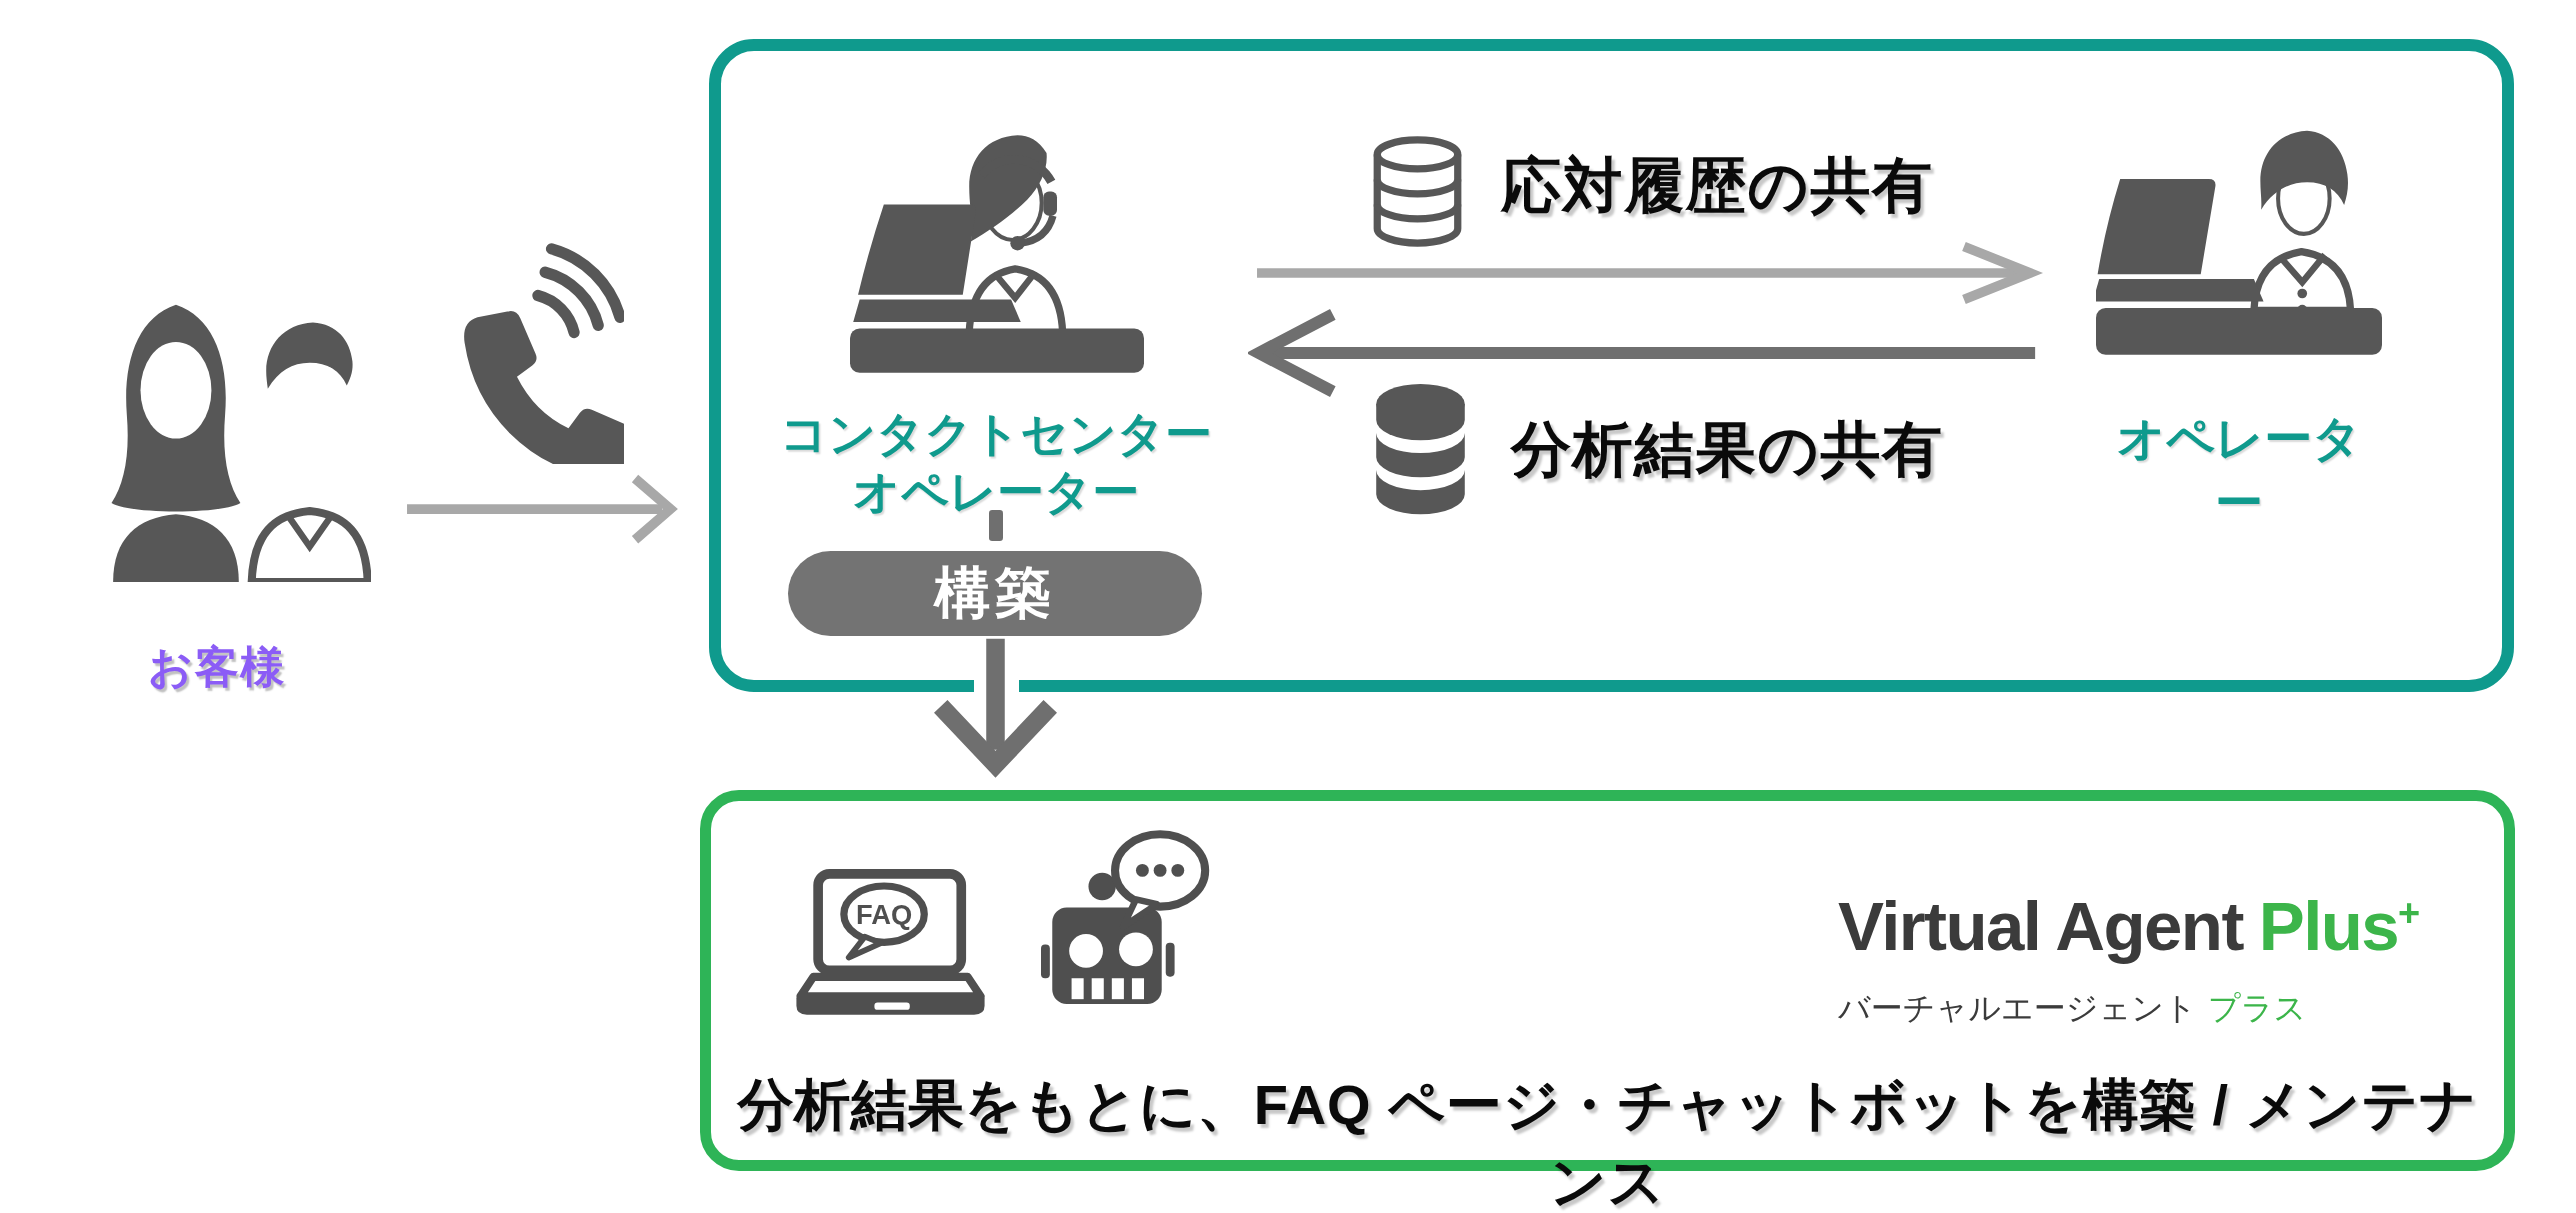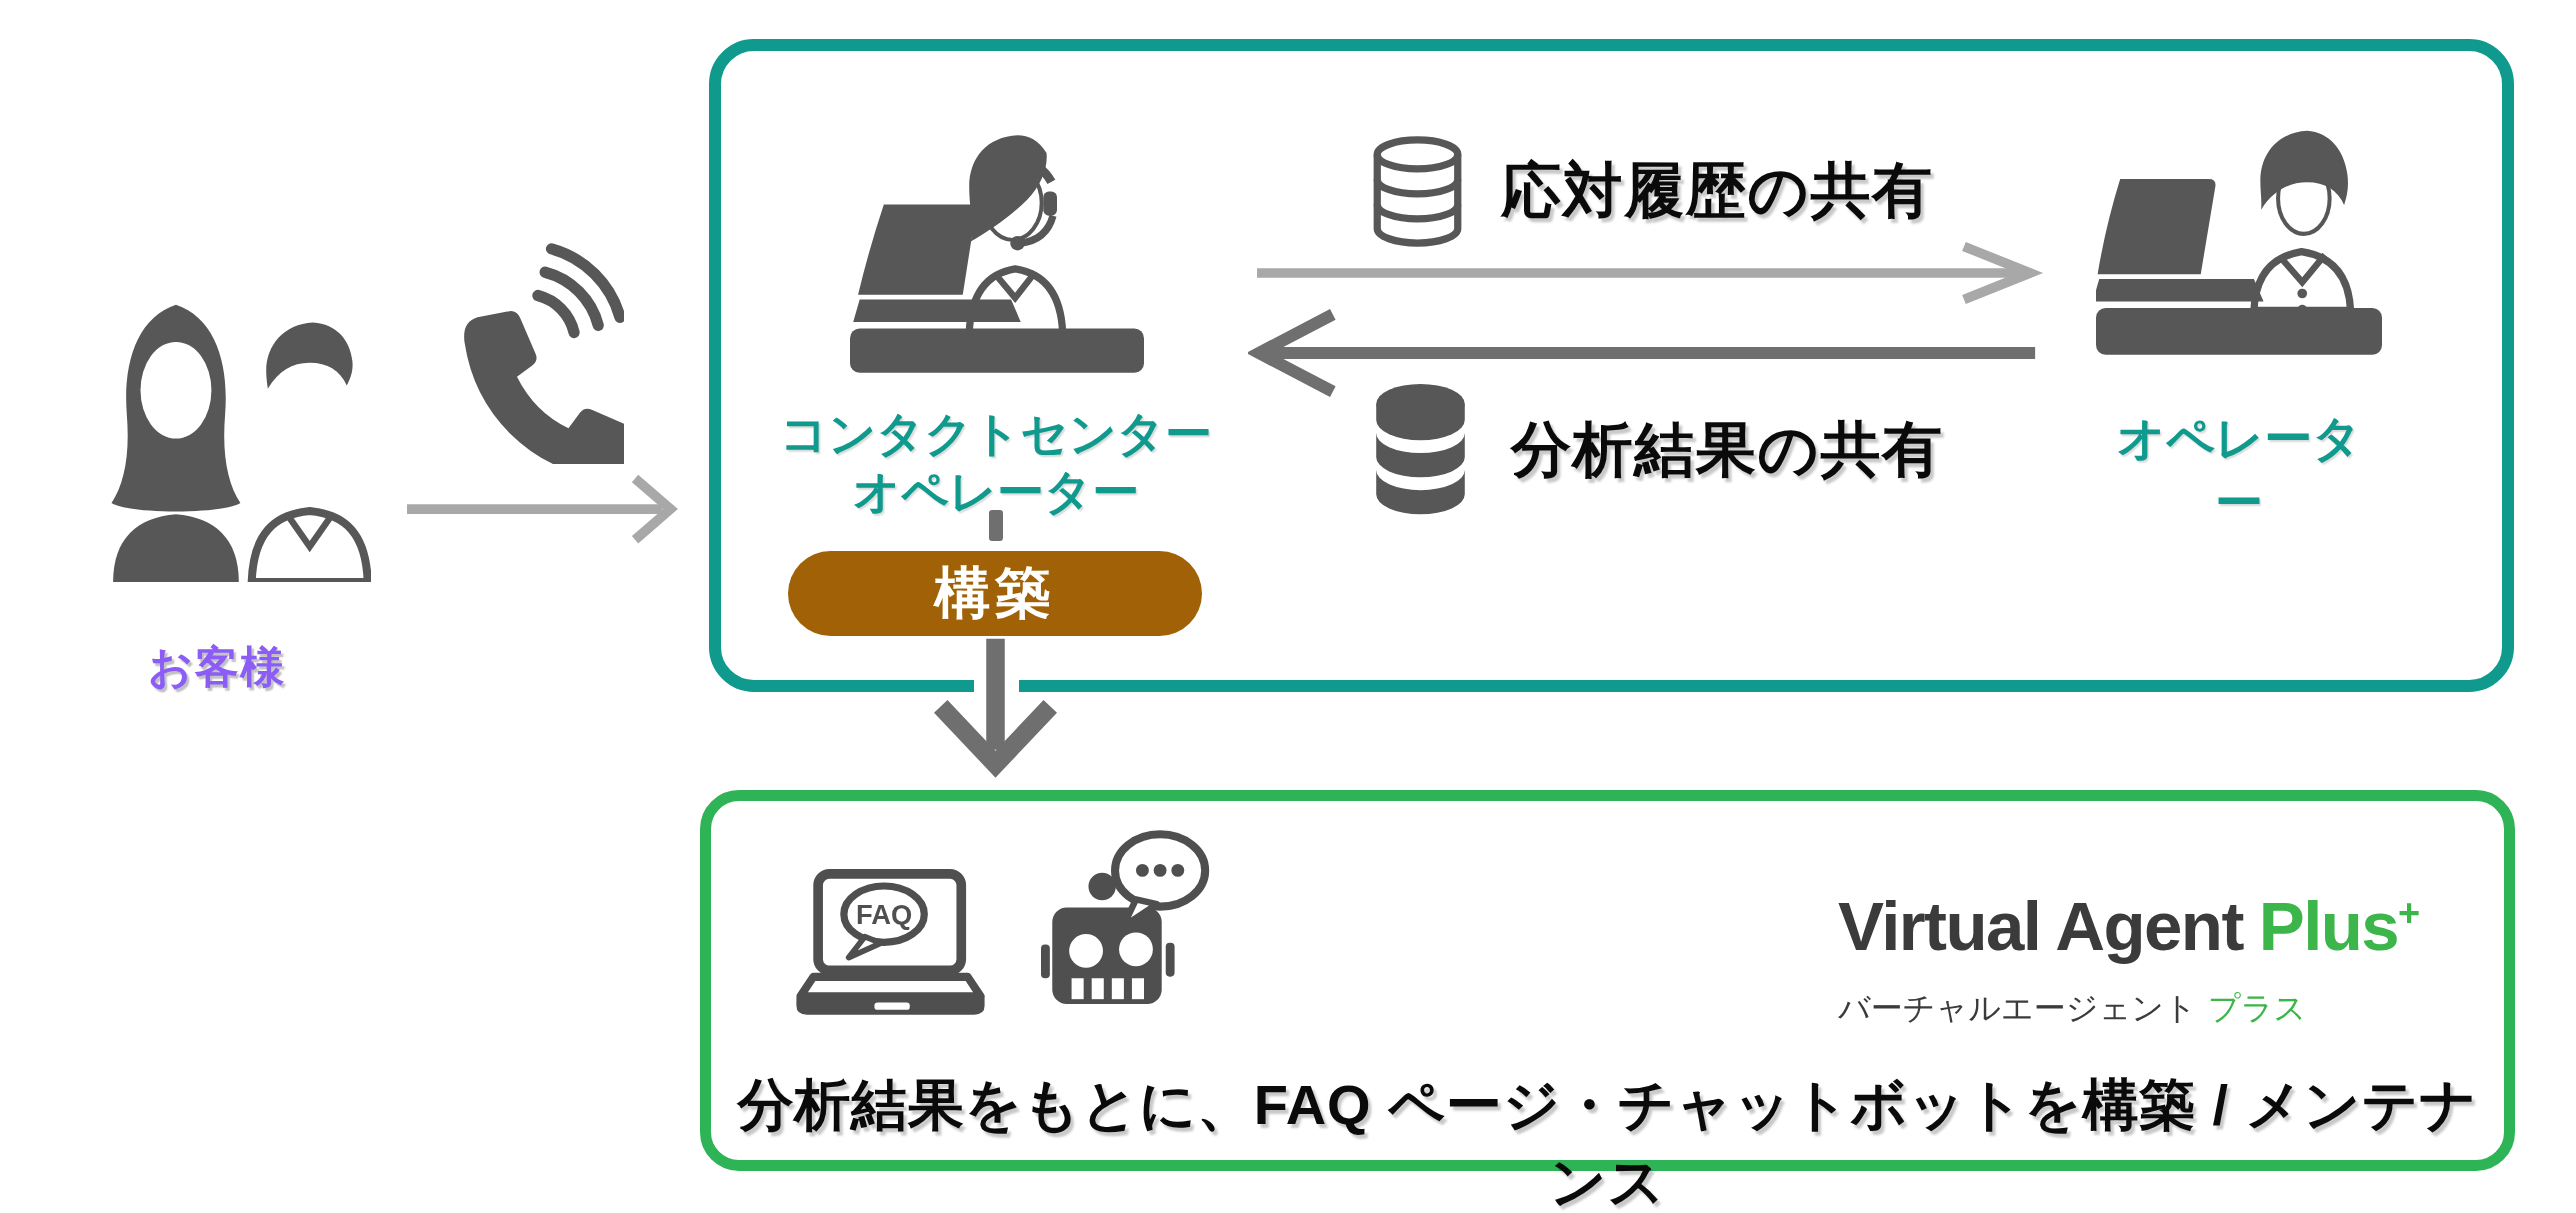--- a/index.html
+++ b/index.html
@@ -8,24 +8,24 @@
   .abs{position:absolute;}
   .svgbox{display:block;}
   
   .teal-box{left:709px;top:39px;width:1805px;height:653px;border:12px solid #0f9a8d;border-radius:45px;box-sizing:border-box;background:transparent;}
   .green-box{left:700px;top:790px;width:1815px;height:381px;border:11.3px solid #2eb457;border-radius:39px;box-sizing:border-box;background:transparent;}
   .border-gap{left:974px;top:676px;width:45px;height:19.3px;background:#ffffff;}
   
   .lbl-customer{left:56px;top:638px;width:322px;text-align:center;font-size:44px;font-weight:900;color:#8b5cf6;letter-spacing:1.6px;text-shadow:2.4px 3.2px 1.6px rgba(0,0,0,0.25);}
   .lbl-operator{left:754px;top:371px;width:484px;text-align:center;font-size:47px;line-height:58px;font-weight:900;color:#0f9a8d;text-shadow:1.6px 2.4px 1.6px rgba(0,0,0,0.15);margin-top:34px;}
   .lbl-analyst{left:2094px;top:407px;width:290px;text-align:center;font-size:48px;font-weight:900;color:#0f9a8d;text-shadow:1.6px 2.4px 1.6px rgba(0,0,0,0.15);}
-  .txt-share-top{left:1501px;top:150px;font-size:60px;line-height:81px;font-weight:900;color:#0a0a0a;text-shadow:3.2px 4px 2.4px rgba(0,0,0,0.22);letter-spacing:1.6px;}
+  .txt-share-top{left:1501px;top:150px;font-size:60px;line-height:81px;font-weight:900;color:#0a0a0a;text-shadow:3.2px 4px 2.4px rgba(0,0,0,0.22);letter-spacing:1.6px;font-family:Liberation Mono, monospace;}
   .txt-share-bottom{left:1511px;top:409px;font-size:60px;line-height:81px;font-weight:900;color:#0a0a0a;text-shadow:3.2px 4px 2.4px rgba(0,0,0,0.22);letter-spacing:1.6px;}
   .dash-connector{left:989px;top:510px;width:13.7px;height:31px;background:#6f6f6f;border-radius:3.2px;}
-  .pill{left:788px;top:551px;width:414px;height:85px;background:#a16207;border-radius:43px;text-align:center;}
+  .pill{left:788px;top:551px;width:414px;height:85px;background:#737373;border-radius:43px;text-align:center;}
   .pill span{display:inline-block;line-height:84px;font-size:56px;font-weight:900;color:#ffffff;letter-spacing:4.8px;}
   .caption{left:725px;top:1066px;width:1765px;text-align:center;font-size:56px;line-height:77px;font-weight:900;color:#0a0a0a;text-shadow:3.2px 4px 2.4px rgba(0,0,0,0.22);letter-spacing:0.8px;}
   .logo-block{left:1838px;top:887px;width:653px;}
   .logo-line{font-size:69px;font-weight:900;letter-spacing:-1.6px;color:#3b3b3b;white-space:nowrap;}
   .logo-line .green{color:#3cb54a;margin-left:16px;}
   .logo-line sup{font-size:0.55em;color:#3cb54a;vertical-align:super;}
   .logo-tagline{margin-top:21px;font-size:32px;font-weight:400;color:#3b3b3b;white-space:nowrap;}
   .logo-tagline .green{color:#3cb54a;margin-left:11.3px;}
 </style>
 </head>

